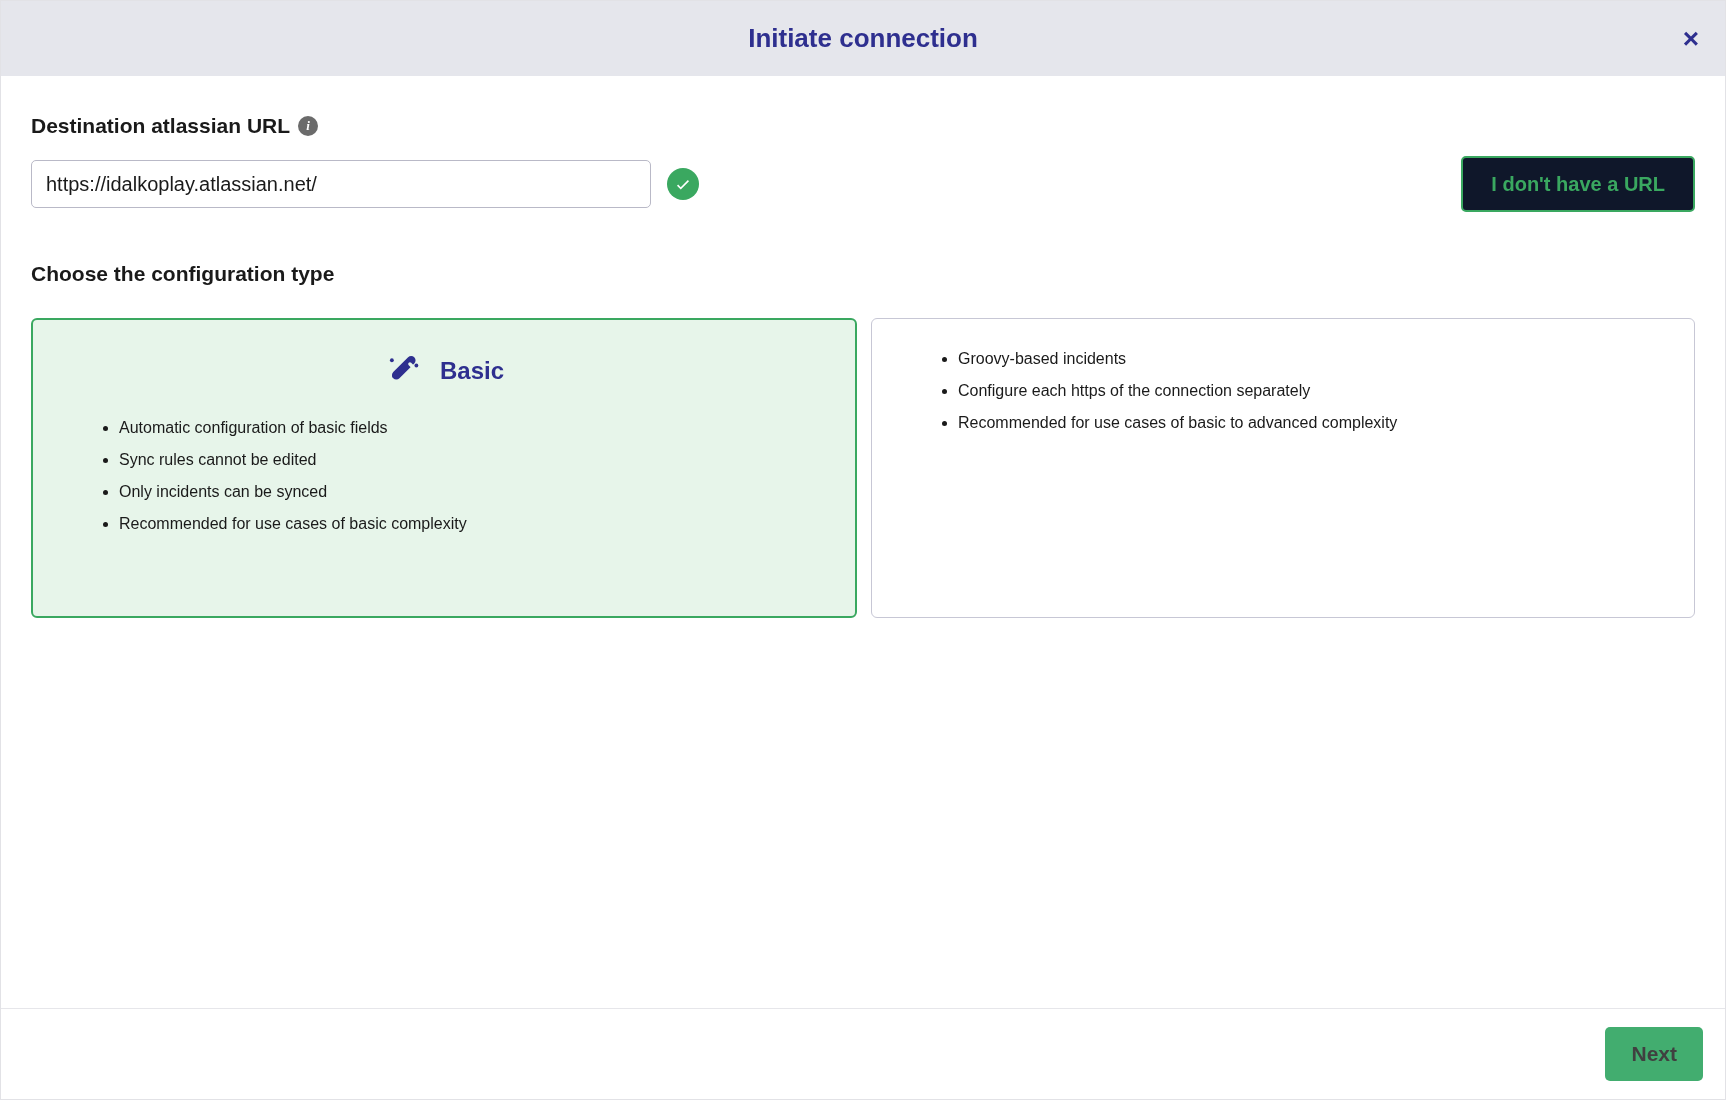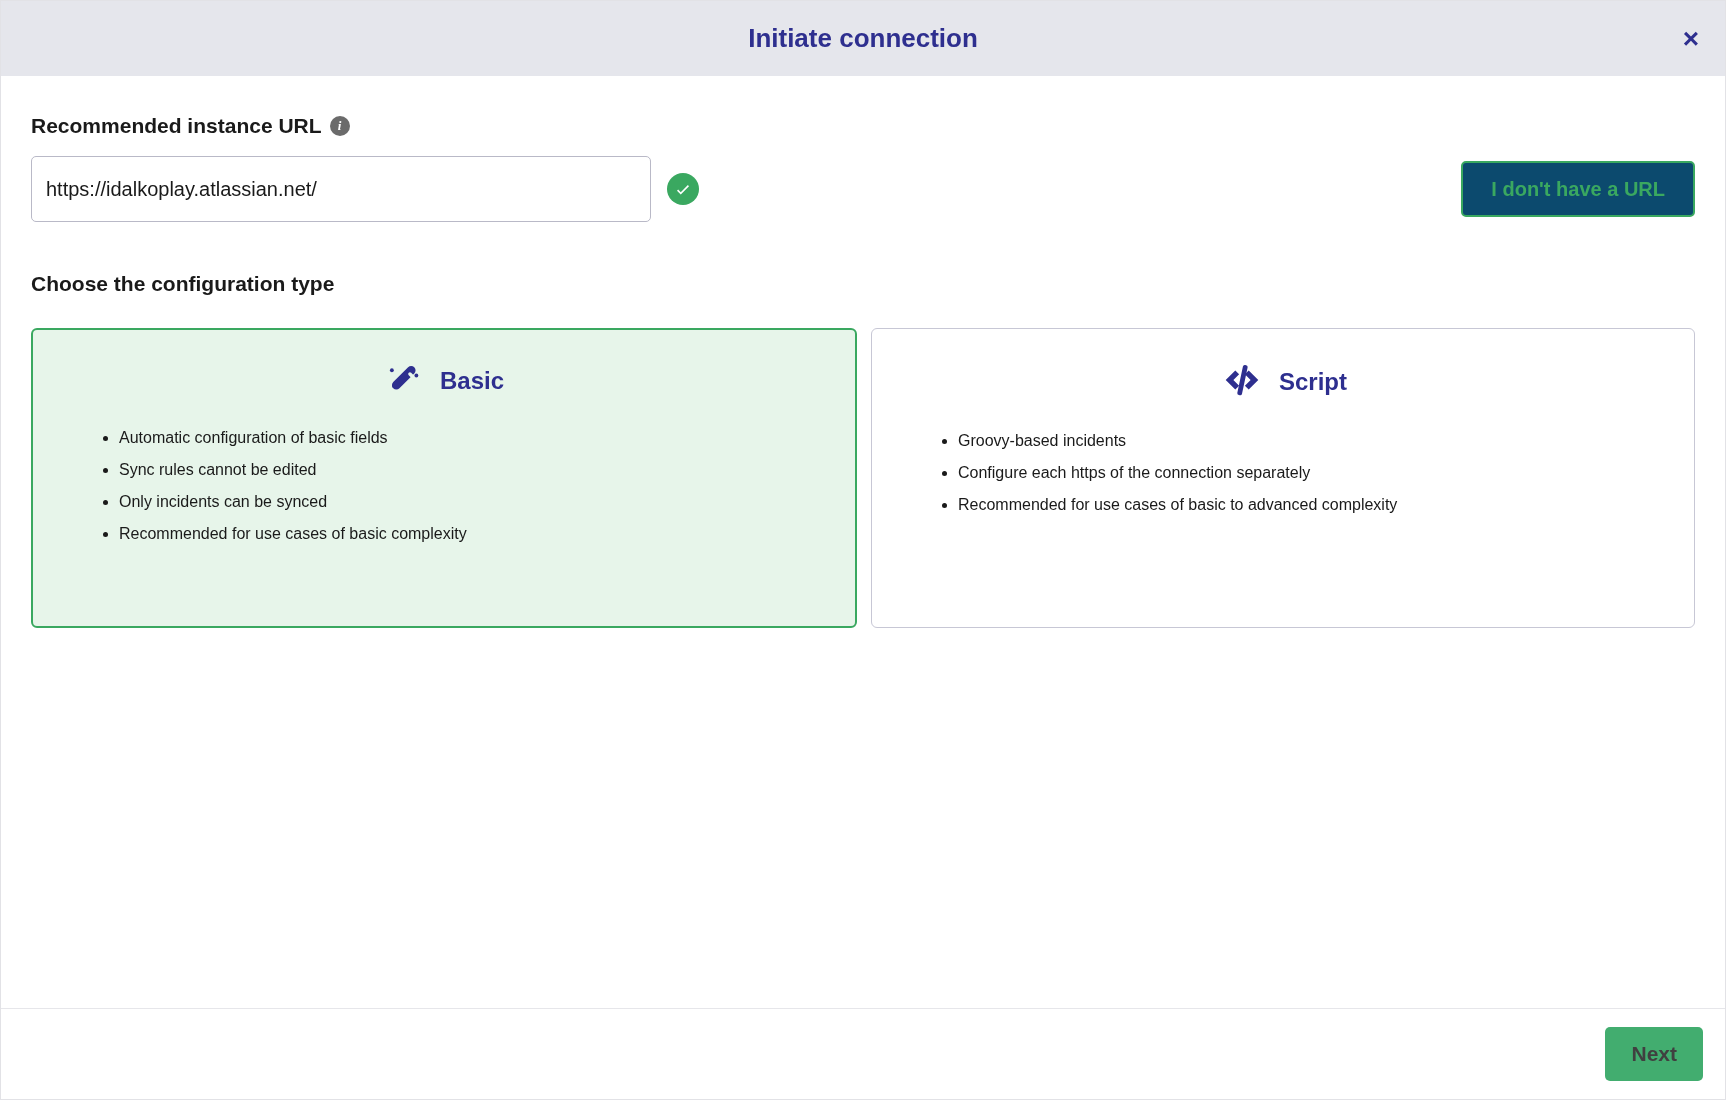--- a/index.html
+++ b/index.html
@@ -75,21 +75,21 @@
   }
 
   .url-row {
     display: flex;
     align-items: center;
     gap: 16px;
     margin-bottom: 50px;
   }
   .url-input {
     flex: 0 0 620px;
-    height: 66px;
+    height: 48px;
     border: 1px solid #b9b9c7;
     border-radius: 5px;
     padding: 0 14px;
     font-size: 20px;
     color: #1a1a1a;
     background: #fff;
   }
   .check-badge {
     width: 32px; height: 32px;
     border-radius: 50%;
@@ -99,21 +99,21 @@
     justify-content: center;
     flex: 0 0 auto;
   }
   .check-badge svg { width: 18px; height: 18px; fill: #fff; }
 
   .spacer-flex { flex: 1 1 auto; }
 
   .no-url-btn {
     border: 2px solid #3aa860;
     color: #3aa860;
-    background: #0c4a6e;
+    background: #0f172a;
     border-radius: 5px;
     height: 56px;
     padding: 0 28px;
     font-size: 20px;
     font-weight: 700;
     cursor: pointer;
   }
 
   .section-label {
     font-size: 21px;
@@ -191,21 +191,21 @@
 <div class="modal">
 
   <div class="modal-header">
     <div class="modal-title">Initiate connection</div>
     <div class="modal-close">×</div>
   </div>
 
   <div class="modal-body">
 
     <div class="field-label">
-      <span>Recommended instance URL</span>
+      <span>Destination atlassian URL</span>
       <span class="info-icon">i</span>
     </div>
 
     <div class="url-row">
       <input type="text" class="url-input" value="https://idalkoplay.atlassian.net/" style="">
       <div class="check-badge">
         <svg viewBox="0 0 24 24">
             <path d="M9 16.2l-3.5-3.5L4 14.2 9 19.2 20 8.2l-1.5-1.5z"></path>
           </svg>
       </div>
@@ -232,30 +232,20 @@
         </div>
         <ul>
           <li>Automatic configuration of basic fields</li>
           <li>Sync rules cannot be edited</li>
           <li>Only incidents can be synced</li>
           <li>Recommended for use cases of basic complexity</li>
         </ul>
       </div>
 
       <div class="card">
-        <div class="card-header">
-          <span class="icon">
-            <svg width="46" height="46" viewBox="0 0 48 48" fill="#2e2f8f">
-              <path d="M17 14 L7 24 L17 34 L21 30 L15 24 L21 18 Z"></path>
-              <path d="M31 14 L41 24 L31 34 L27 30 L33 24 L27 18 Z"></path>
-              <rect x="22" y="8" width="5" height="32" rx="2" transform="rotate(12 24 24)"></rect>
-            </svg>
-          </span>
-          <span class="card-title">Script</span>
-        </div>
         <ul>
           <li>Groovy-based incidents</li>
           <li>Configure each https of the connection separately</li>
           <li>Recommended for use cases of basic to advanced complexity</li>
         </ul>
       </div>
 
     </div>
 
   </div>

